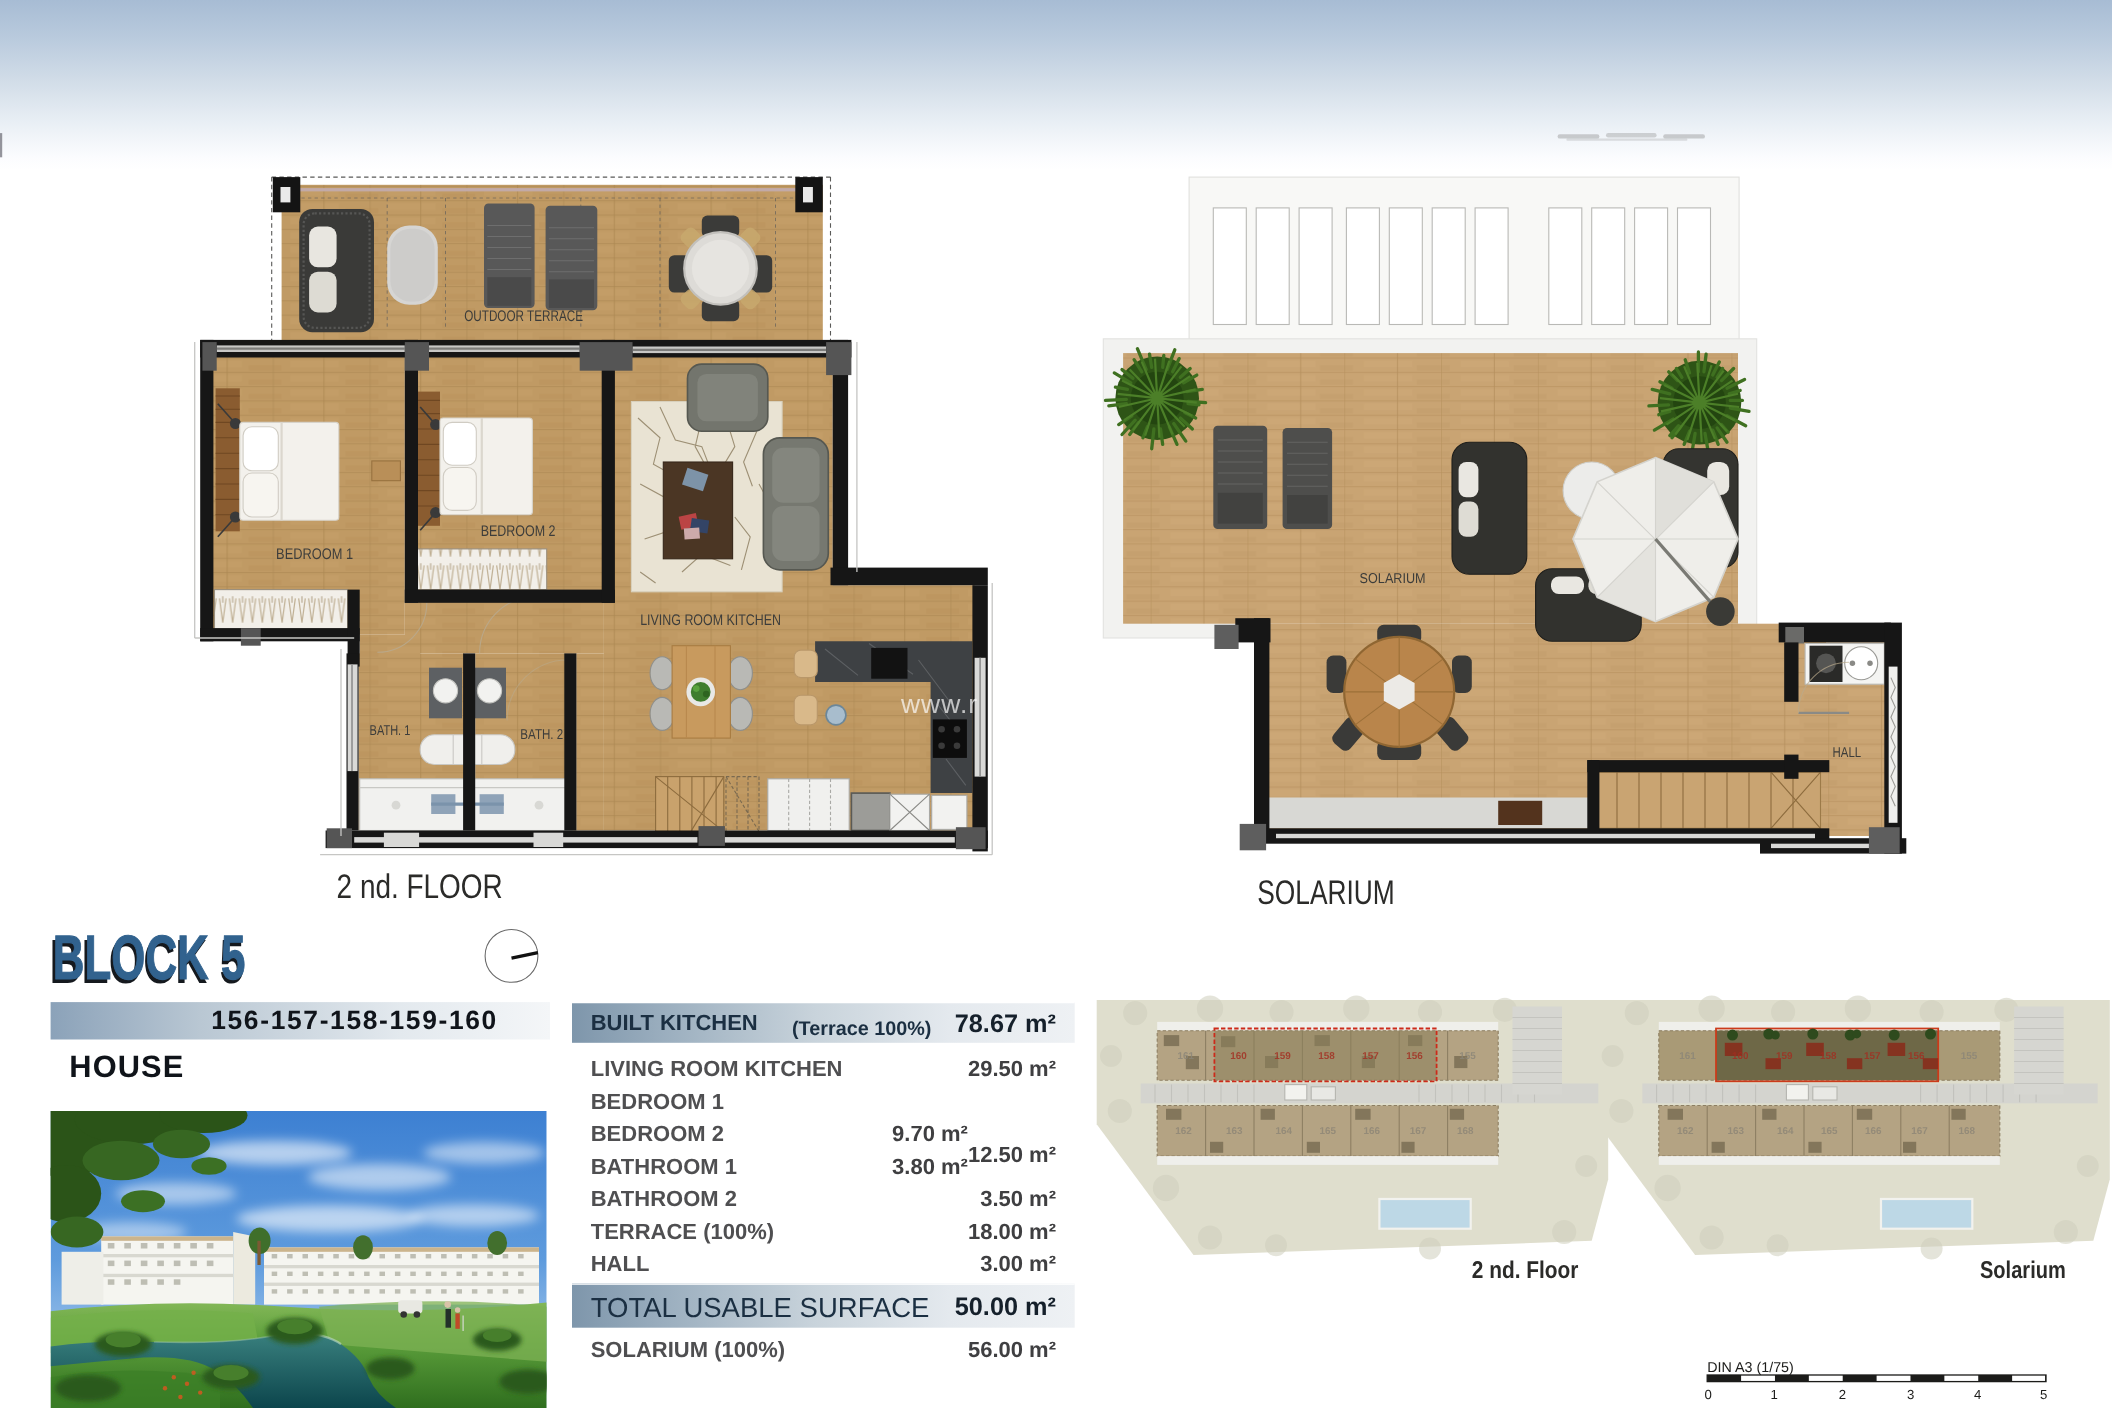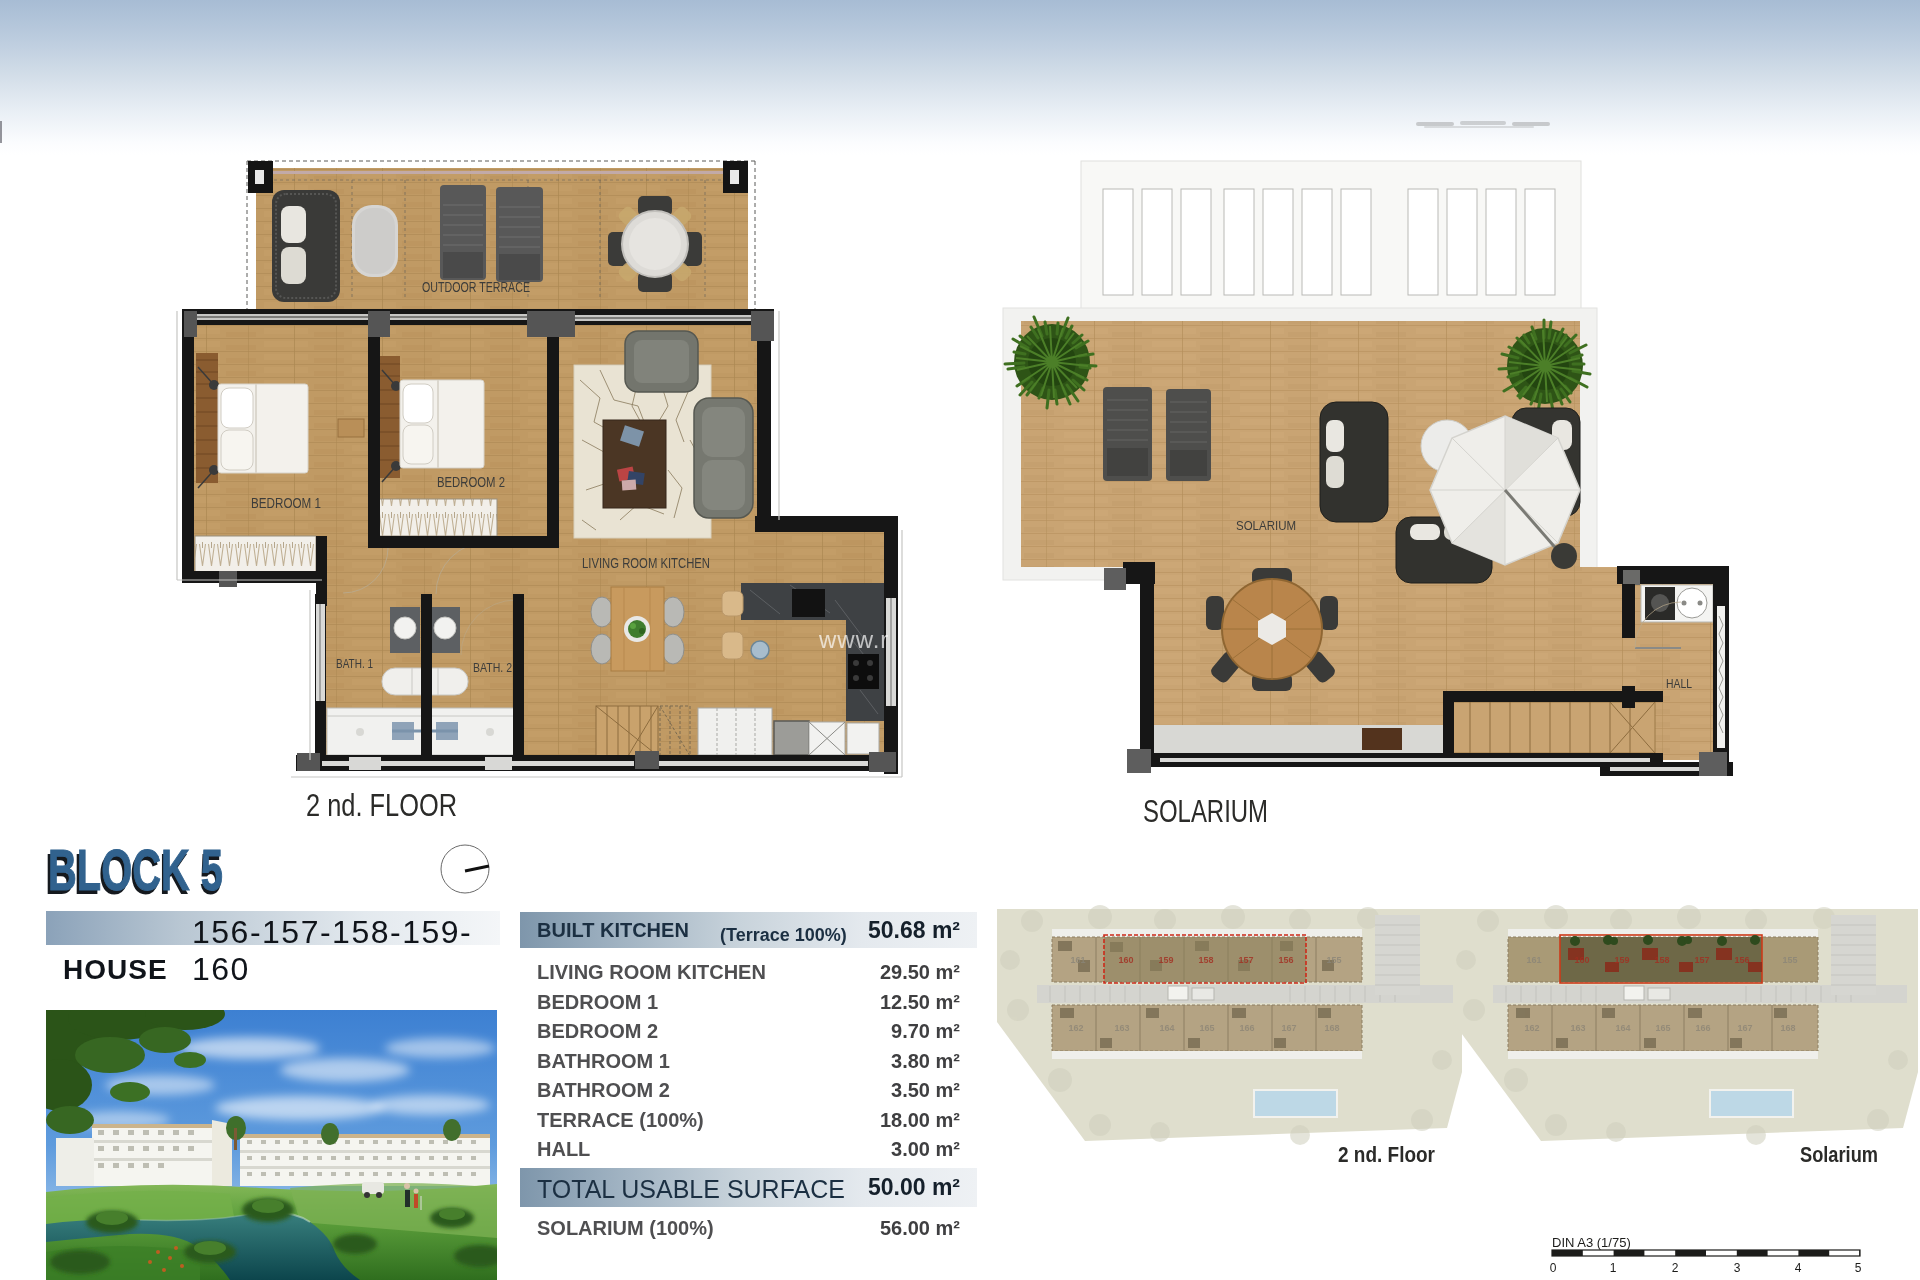--- a/index.html
+++ b/index.html
@@ -796,33 +796,33 @@
   </svg>
 
   <svg class="abs" style="left:438px;top:842px;" width="56" height="56">
     <circle cx="27" cy="27" r="24" fill="#ffffff" stroke="#6a6a6a" stroke-width="1"></circle>
     <path d="M27,29 L51,24" stroke="#111" stroke-width="3"></path>
   </svg>
 
   <div class="abs" style="left:46px;top:911px;width:454px;height:34px;
        background:linear-gradient(90deg,#8ba2b9 0%,#b9c7d3 30%,#e3e9ee 70%,#f4f6f8 100%);">
     <span class="abs" style="left:17px;top:3px;font-size:28px;font-weight:bold;color:#10141a;letter-spacing:1px;margin-top:40px;">HOUSE</span>
-    <span class="abs" style="left:146px;top:3px;font-size:32px;font-weight:normal;color:#10141a;letter-spacing:1.5px;">156-157-158-159-160</span>
+    <span class="abs" style="left:146px;top:3px;font-size:24px;font-weight:bold;color:#10141a;letter-spacing:1.5px;">156-157-158-159-160</span>
   </div>
 
   <div class="abs" style="left:520px;top:911px;width:457px;height:37px;
        background:linear-gradient(90deg,#7e96ab 0%,#9db0c0 20%,#c8d3db 48%,#e4e9ee 75%,#eef1f4 100%);
        box-shadow:inset 0 1px 0 #fff;">
     <span class="abs" style="left:17px;top:8px;font-size:20px;font-weight:bold;color:#1b2f42;">BUILT KITCHEN</span>
     <span class="abs" style="left:200px;top:14px;font-size:18px;font-weight:bold;color:#1b2f42;">(Terrace 100%)</span>
-    <span class="abs" style="right:17px;top:6px;font-size:23px;font-weight:bold;color:#15202b;">50.68 m²</span>
+    <span class="abs" style="right:17px;top:6px;font-size:23px;font-weight:bold;color:#15202b;">78.67 m²</span>
   </div>
   <div class="abs" style="left:537px;top:958px;width:423px;font-size:20px;font-weight:bold;color:#4f4f51;line-height:29.5px;">
     <div>LIVING ROOM KITCHEN<span style="float:right;color:#3f3f41;">29.50 m²</span></div>
-    <div>BEDROOM 1<span style="float:right;color:#3f3f41;">12.50 m²</span></div>
+    <div>BEDROOM 1<span style="float:right;color:#3f3f41;margin-top:48px;">12.50 m²</span></div>
     <div>BEDROOM 2<span style="float:right;color:#3f3f41;">9.70 m²</span></div>
     <div>BATHROOM 1<span style="float:right;color:#3f3f41;">3.80 m²</span></div>
     <div>BATHROOM 2<span style="float:right;color:#3f3f41;">3.50 m²</span></div>
     <div>TERRACE (100%)<span style="float:right;color:#3f3f41;">18.00 m²</span></div>
     <div>HALL<span style="float:right;color:#3f3f41;">3.00 m²</span></div>
   </div>
   <div class="abs" style="left:520px;top:1167px;width:457px;height:40px;
        background:linear-gradient(90deg,#7e96ab 0%,#9db0c0 20%,#c8d3db 48%,#e4e9ee 75%,#eef1f4 100%);
        box-shadow:inset 0 1px 0 #fff;">
     <span class="abs" style="left:17px;top:8px;font-size:25px;font-weight:normal;color:#1b2f42;">TOTAL USABLE SURFACE</span>

